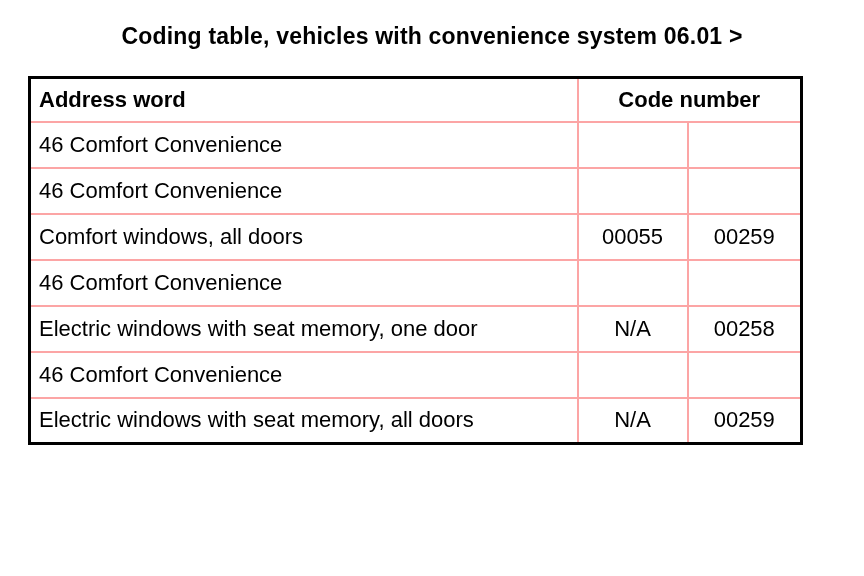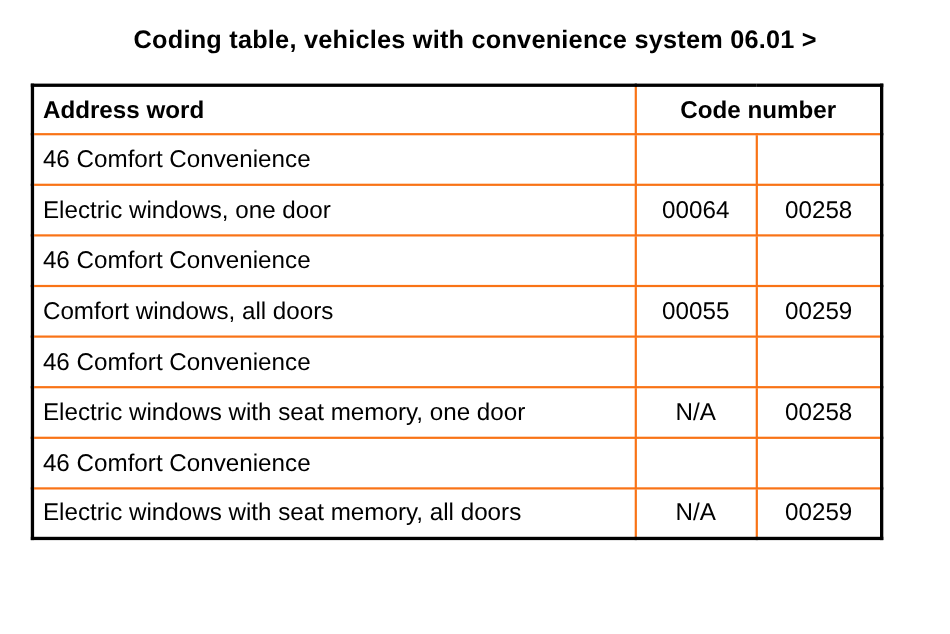--- a/index.html
+++ b/index.html
@@ -29,21 +29,21 @@
   table.coding-table {
     position: absolute;
     left: 28px;
     top: 76px;
     border-collapse: collapse;
     table-layout: fixed;
     border: 3px solid #000000;
   }
   .coding-table th,
   .coding-table td {
-    border: 2px solid #f97316;
+    border: 2px solid #fca5a5;
     font-size: 22px;
     vertical-align: middle;
     overflow: hidden;
     white-space: nowrap;
   }
   .coding-table th {
     font-weight: bold;
   }
   .col-label { width: 548px; }
   .col-2d    { width: 110px; }
@@ -77,25 +77,20 @@
       <th class="cell-label">Address word</th>
       <th class="cell-code" colspan="2">Code number</th>
     </tr>
 
     <tr class="body-row">
       <td class="cell-label">46 Comfort Convenience</td>
       <td class="cell-code"></td>
       <td class="cell-code"></td>
     </tr>
     <tr class="body-row">
-      <td class="cell-label">Electric windows, one door</td>
-      <td class="cell-code">00064</td>
-      <td class="cell-code">00258</td>
-    </tr>
-    <tr class="body-row">
       <td class="cell-label">46 Comfort Convenience</td>
       <td class="cell-code"></td>
       <td class="cell-code"></td>
     </tr>
     <tr class="body-row">
       <td class="cell-label">Comfort windows, all doors</td>
       <td class="cell-code">00055</td>
       <td class="cell-code">00259</td>
     </tr>
     <tr class="body-row">

